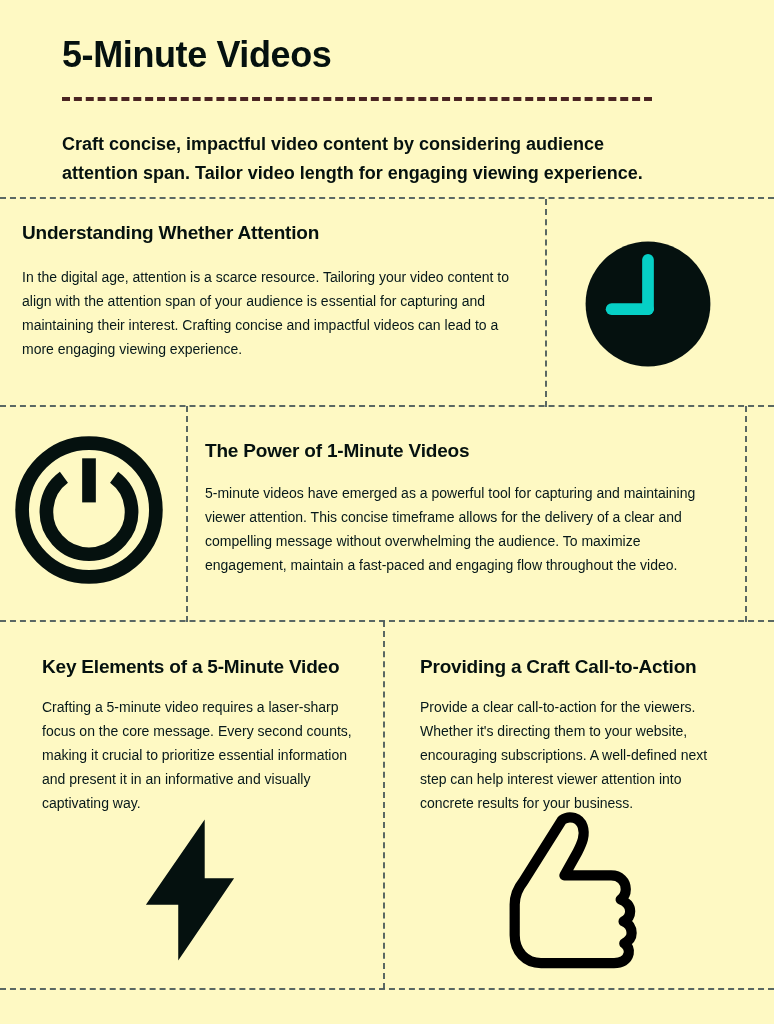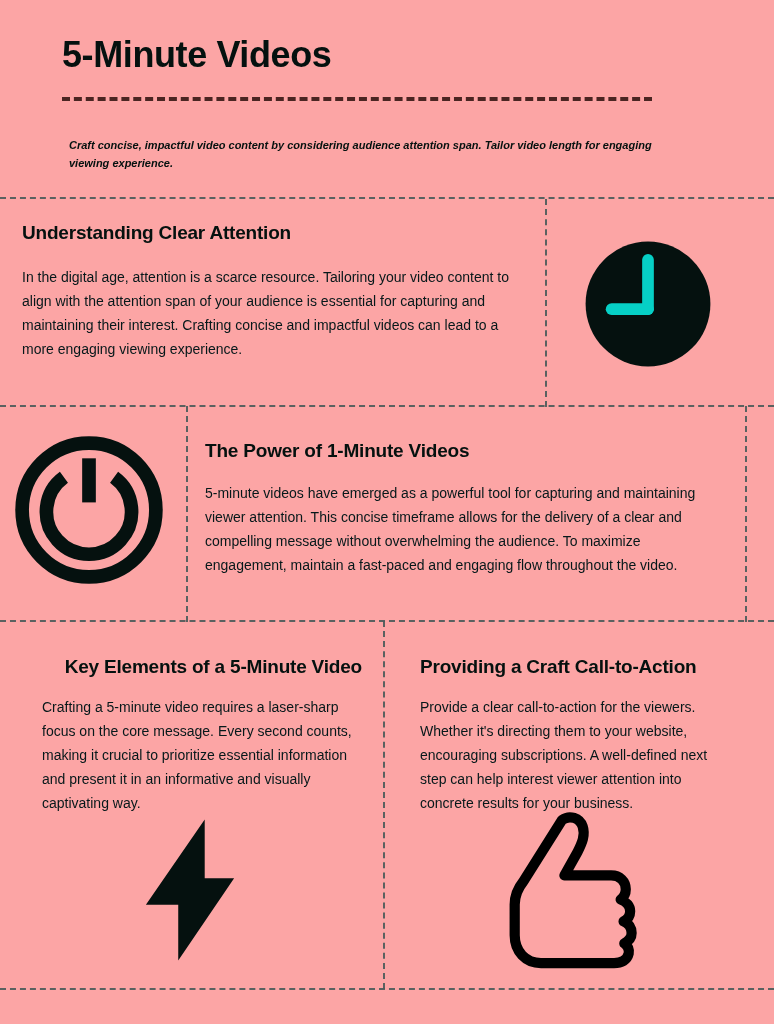--- a/index.html
+++ b/index.html
@@ -12,21 +12,21 @@
     height: 1024px;
     background: #06d0c6;
     font-family: "Liberation Sans", sans-serif;
     color: #05110f;
     overflow: hidden;
   }
   .poster {
     position: relative;
     width: 774px;
     height: 1024px;
-    background: #fca5a5;
+    background: #fef9c3;
     box-sizing: border-box;
   }
 
   
   .hline {
     position: absolute;
     left: 0;
     width: 774px;
     height: 0;
     border-top: 2px dashed #4d5c5b;
@@ -57,26 +57,25 @@
     letter-spacing: -0.4px;
     color: #05110f;
     margin: 0;
     line-height: 1.15;
   }
   .header-sub {
     position: absolute;
     left: 62px;
     top: 130px;
     width: 600px;
-    font-size: 11px;
+    font-size: 18px;
     font-weight: bold;
-    font-style: italic;
     line-height: 1.62;
     color: #05110f;
-    margin: 7px;
+    margin: 0;
   }
 
   
   .sec-title {
     font-size: 19px;
     font-weight: bold;
     letter-spacing: -0.2px;
     color: #05110f;
     margin: 0 0 20px 0;
     line-height: 1.2;
@@ -101,21 +100,21 @@
     top: 440px;
     width: 510px;
   }
   .sec2 .sec-title { margin-bottom: 18px; }
   .sec3 {
     position: absolute;
     left: 42px;
     top: 656px;
     width: 320px;
   }
-  .sec3 .sec-title { margin-bottom: 16px; text-align: right; }
+  .sec3 .sec-title { margin-bottom: 16px; }
   .sec4 {
     position: absolute;
     left: 420px;
     top: 656px;
     width: 312px;
   }
   .sec4 .sec-title { margin-bottom: 16px; }
 
   
   .icon-clock {
@@ -166,21 +165,21 @@
   <div class="hline" style="top:405px"></div>
   <div class="hline" style="top:620px"></div>
   <div class="hline" style="top:988px"></div>
 
   <div class="vline" style="left:545px; top:199px; height:208px"></div>
   <div class="vline" style="left:186px; top:406px; height:216px"></div>
   <div class="vline" style="left:745px; top:406px; height:216px"></div>
   <div class="vline" style="left:383px; top:621px; height:368px"></div>
 
   <div class="sec1">
-    <h2 class="sec-title">Understanding Clear Attention</h2>
+    <h2 class="sec-title">Understanding Whether Attention</h2>
     <p class="sec-body">In the digital age, attention is a scarce resource. Tailoring your video content to align with the attention span of your audience is essential for capturing and maintaining their interest. Crafting concise and impactful videos can lead to a more engaging viewing experience.</p>
   </div>
 
   <span class="icon-clock">
     <svg viewBox="0 0 100 100" xmlns="http://www.w3.org/2000/svg">
       <circle cx="50" cy="50" r="48" fill="#05110f"></circle>
       <path d="M50 16 L50 54" stroke="#06d0c6" stroke-width="9" stroke-linecap="round"></path>
       <path d="M50 54 L22 54" stroke="#06d0c6" stroke-width="9" stroke-linecap="round"></path>
     </svg>
   </span>

